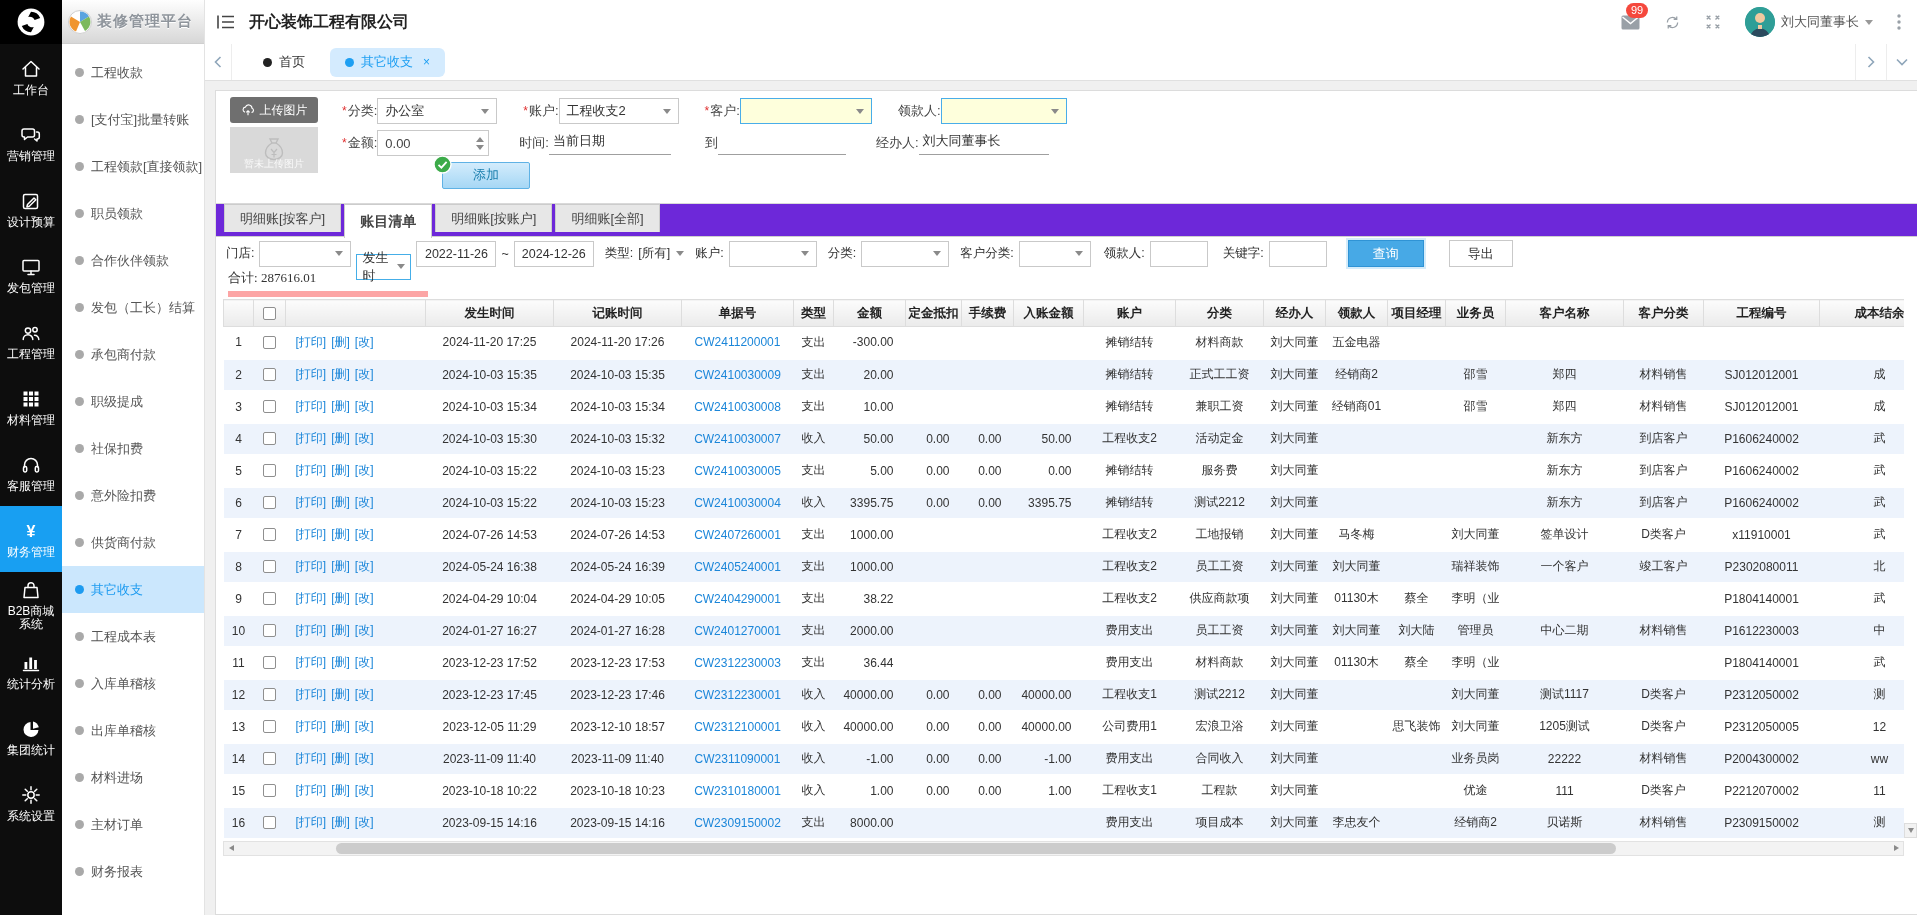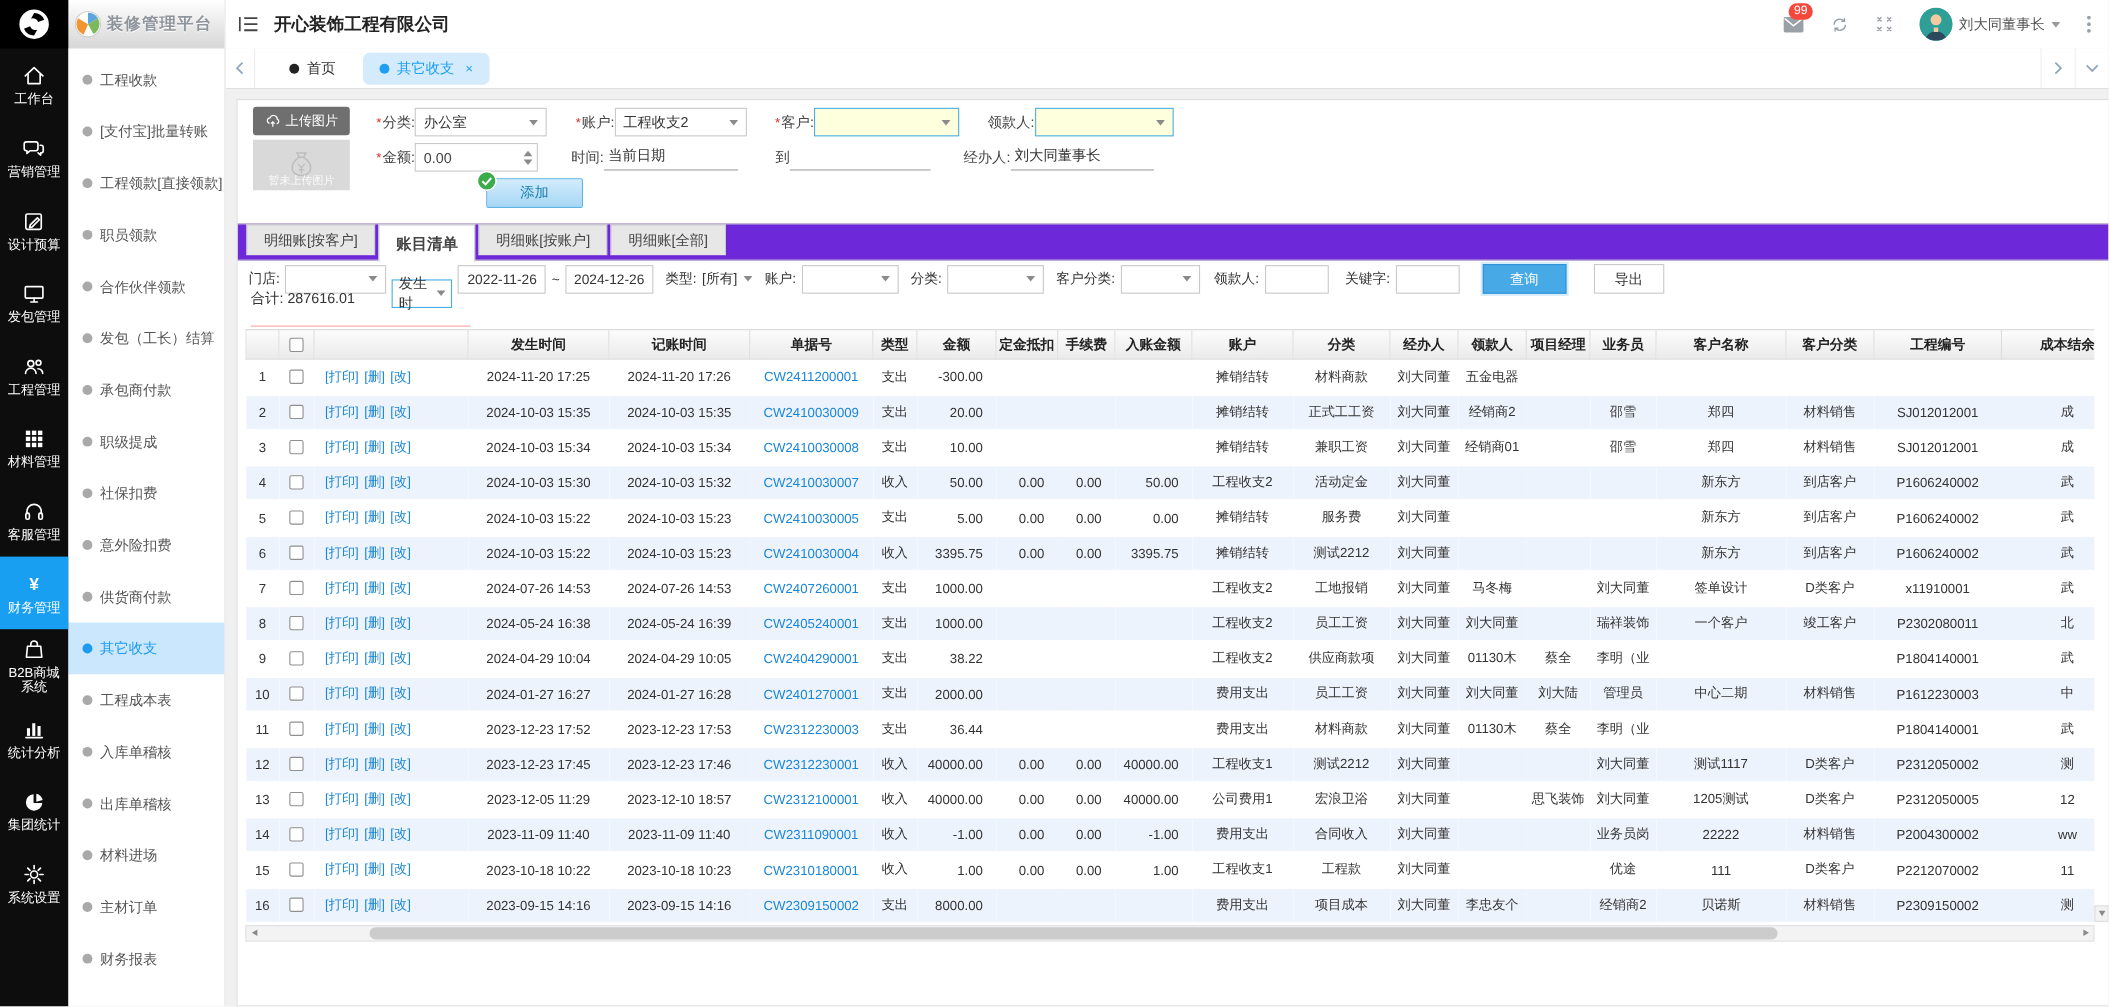--- a/index.html
+++ b/index.html
@@ -93,21 +93,21 @@
   .flabel { white-space:nowrap; }
   .f-date { width:80px; height:26px; border:1px solid #c9c9c9; background:#fff; display:flex; align-items:center; justify-content:center; font-size:12.5px; }
   .mode-sel { border:1px solid #45aee8; width:55px; padding:0 5px;margin-top:26px; }
   .bare-sel { display:flex; align-items:center; cursor:pointer; }
   .f-input { width:58px; height:26px; border:1px solid #c9c9c9; background:#fff; }
   .btn-query { width:76px; height:27px; background:#47a9e6; border:1px solid #2f93d5; color:#fff; font-size:13px; display:flex; align-items:center; justify-content:center; margin-left:16px; box-shadow:0 0 0 2px #d5ecfa; cursor:pointer; }
   .btn-export { width:64px; height:27px; background:#fff; border:1px solid #c9c9c9; font-size:13px; display:flex; align-items:center; justify-content:center; margin-left:20px; cursor:pointer; }
 
   
   .total-row { height:27px; display:flex; align-items:flex-end; padding-left:12px; font-size:13px; color:#333; }
-  .total-line { border-bottom:1px solid #fca5a5; padding:0 40px 16px 0; min-width:200px; }
+  .total-line { border-bottom:6px solid #fca5a5; padding:0 40px 4px 0; min-width:200px;font-family:Liberation Serif, serif; }
 
   
   .table-zone { position:relative; margin:2px 0 0 7px; }
   .tbl-clip { overflow:hidden; width:calc(100% - 13px); }
   table { border-collapse:collapse; table-layout:fixed; width:1716px; font-size:12px; }
   thead th { height:27px; background:linear-gradient(#fcfcfc,#eaeaea); border:1px solid #ddd; font-weight:bold; color:#222; font-size:12.5px; padding:0; white-space:nowrap; overflow:hidden; }
   tbody td { height:32px; text-align:center; color:#333; white-space:nowrap; overflow:hidden; padding:0 2px; }
   tbody tr { border-bottom:2px solid #fff; background:#fff; }
   tbody tr.even { background:#edf3fc; }
   td.act { text-align:left; padding-left:10px; }

